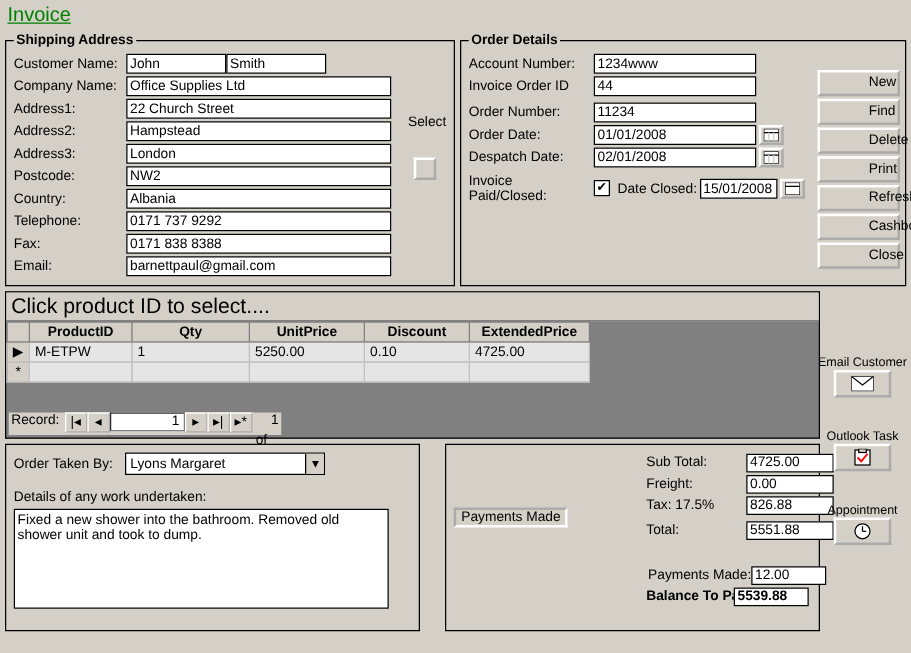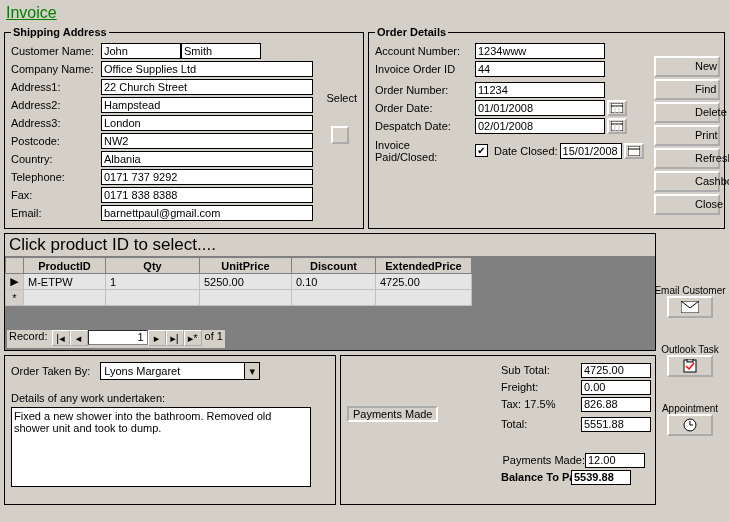--- a/index.html
+++ b/index.html
@@ -107,21 +107,21 @@
   .rec-nav {
     position: absolute;
     bottom: 2px; left: 2px;
     background: #d4d0c8;
     display: flex; 
     height: 18px; font-size: 11px;
     padding: 0 2px;
   }
   .rec-nav .nbtn { border: 1px outset #fff; width: 18px; height: 16px; text-align:center; line-height:14px; font-family: Arial; background:#d4d0c8;}
   .rec-nav .ncur { background:#fff; border:1px inset #808080; width:60px; text-align:right; padding:0 3px; height:15px; line-height:13px;}
-  .bottom-row { display:flex; gap:4px; padding: 0 4px 4px 4px; width: 660px;}
+  .bottom-row { display:flex; gap:20px; padding: 0 4px 4px 4px; width: 660px;}
   .work-panel { border:1px solid #000; padding:6px; width: 332px; height: 150px; position:relative;}
   .totals-panel { border:1px solid #000; padding:6px; flex:1; height:150px; position:relative;}
   .combo {
     background:#fff; border:1px solid #000; height:18px; width:160px;
     display:inline-flex; align-items:center; justify-content:space-between;
     padding:0 0 0 3px; font-size:11px;
   }
   .combo .arrow { background:#d4d0c8; border-left:1px solid #000; width:15px; text-align:center; height:100%; line-height:16px;}
   textarea.work {
     width: 300px; height: 80px; font-family: inherit; font-size:11px;
@@ -280,21 +280,21 @@
     </tbody>
       </table>
     <div class="rec-nav">
       <span style="margin-right:4px;">Record:</span>
       <span class="nbtn">|◂</span>
       <span class="nbtn">◂</span>
       <span class="ncur">1</span>
       <span class="nbtn">▸</span>
       <span class="nbtn">▸|</span>
       <span class="nbtn">▸*</span>
-      <span style="margin:0 3px;">of</span>
+      <span style="margin:16px 3px;">of</span>
       <span>1</span>
     </div>
   </div>
 
   
   <div class="bottom-row">
     <div class="work-panel">
       <div style="display:flex; align-items:center; gap:10px; margin-bottom:12px;">
         <span>Order Taken By:</span>
         <span class="combo">

